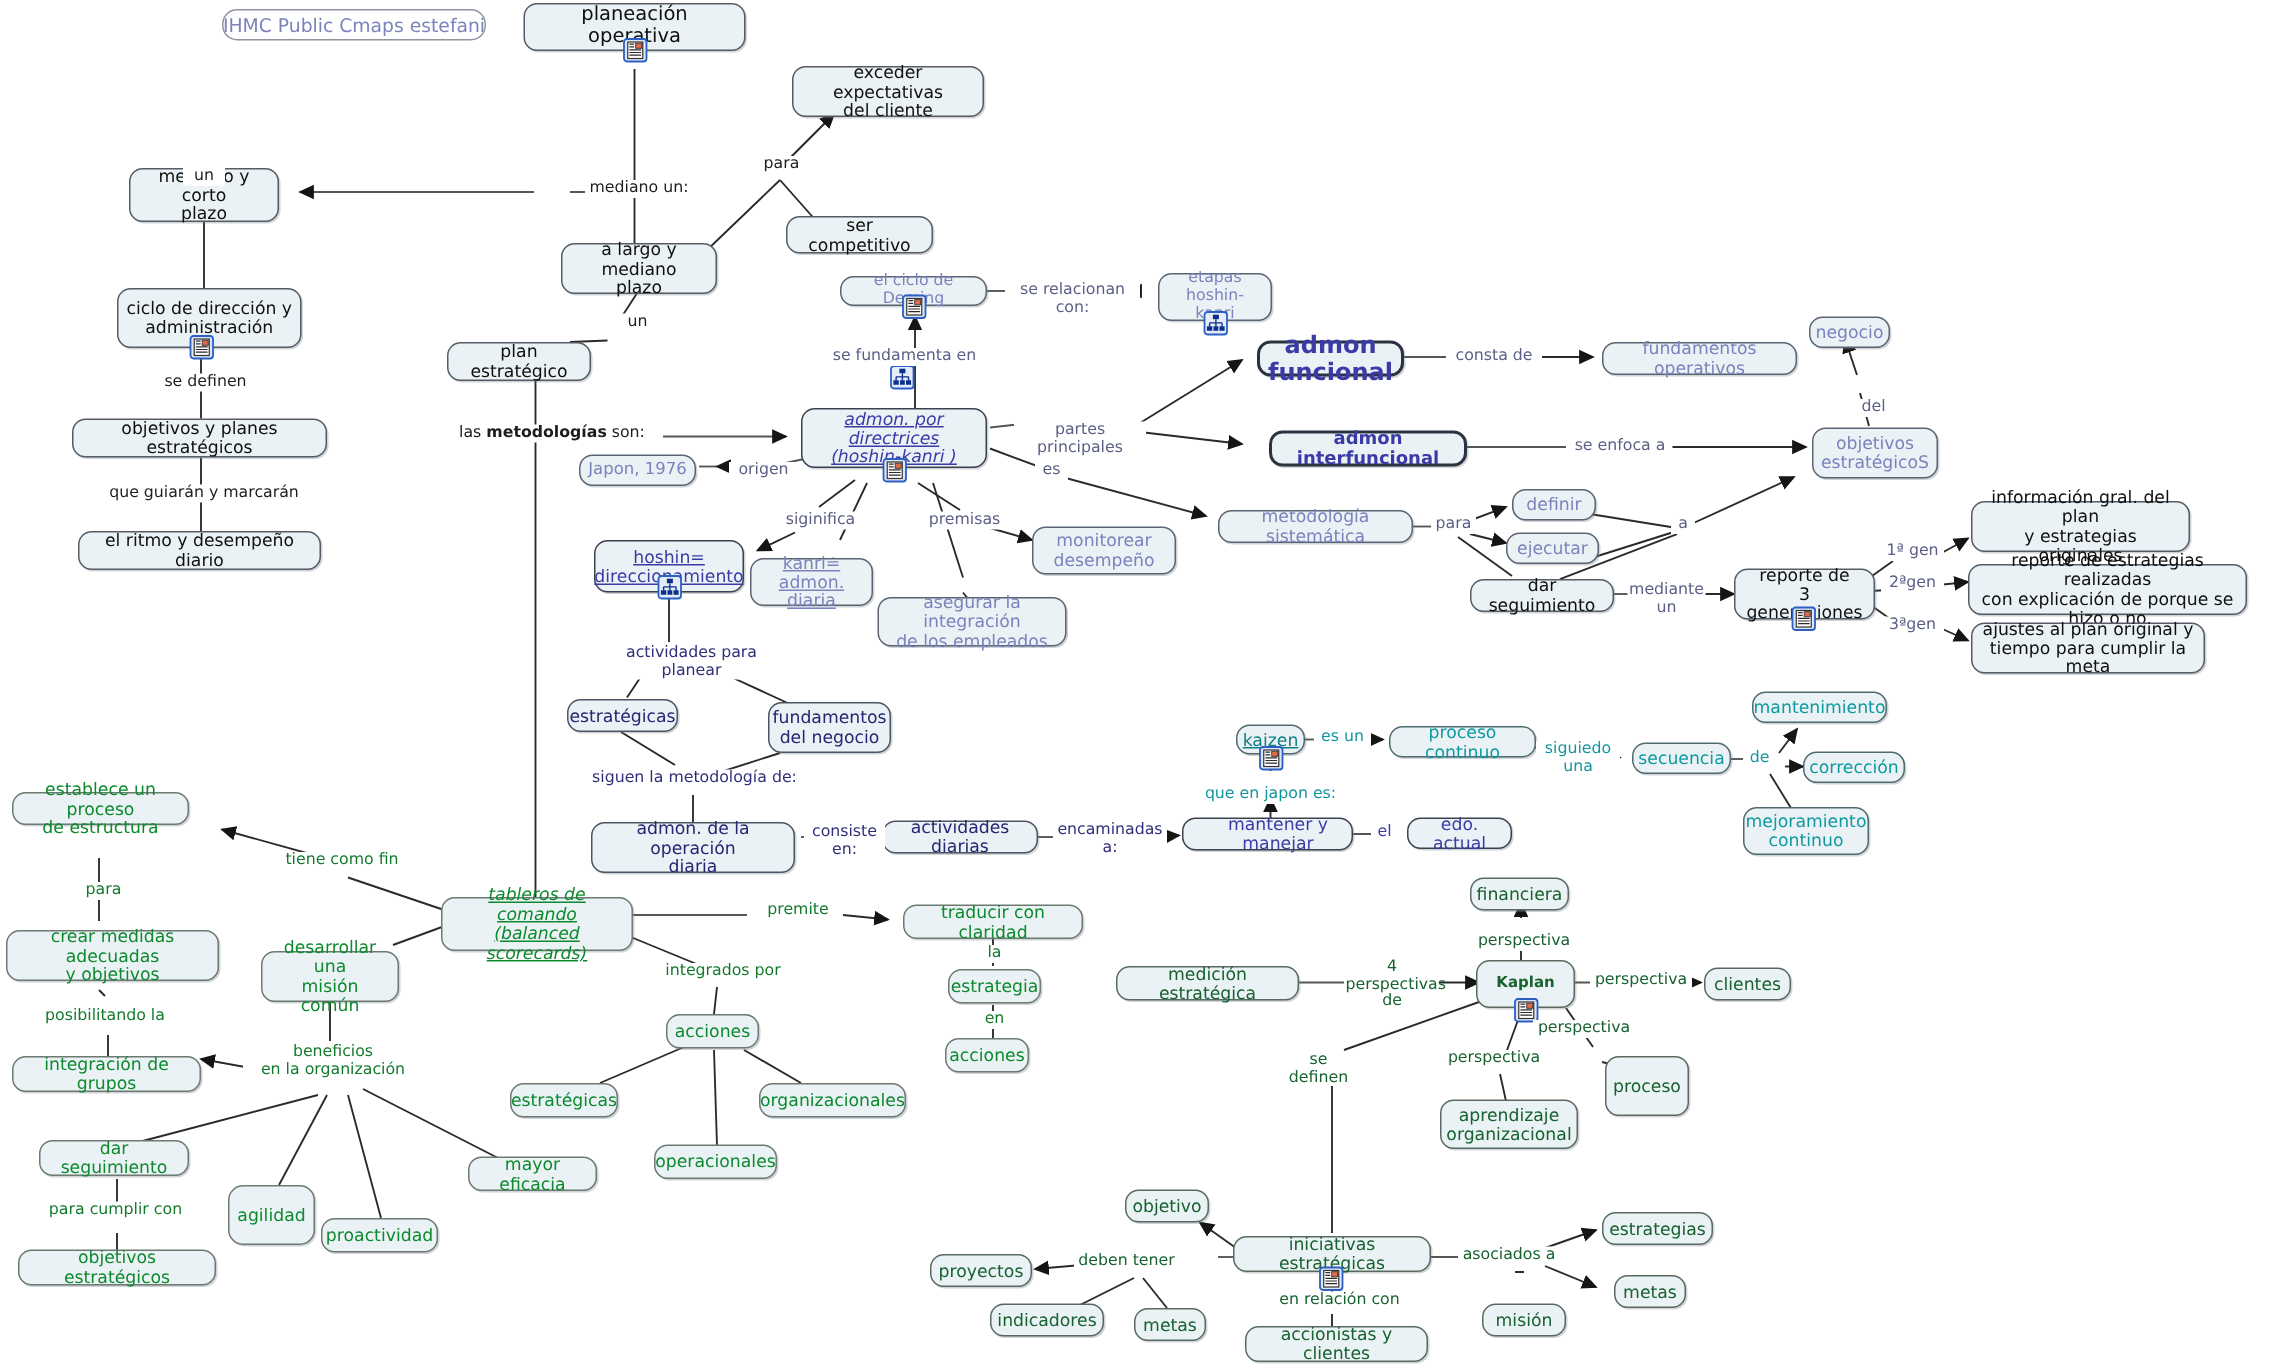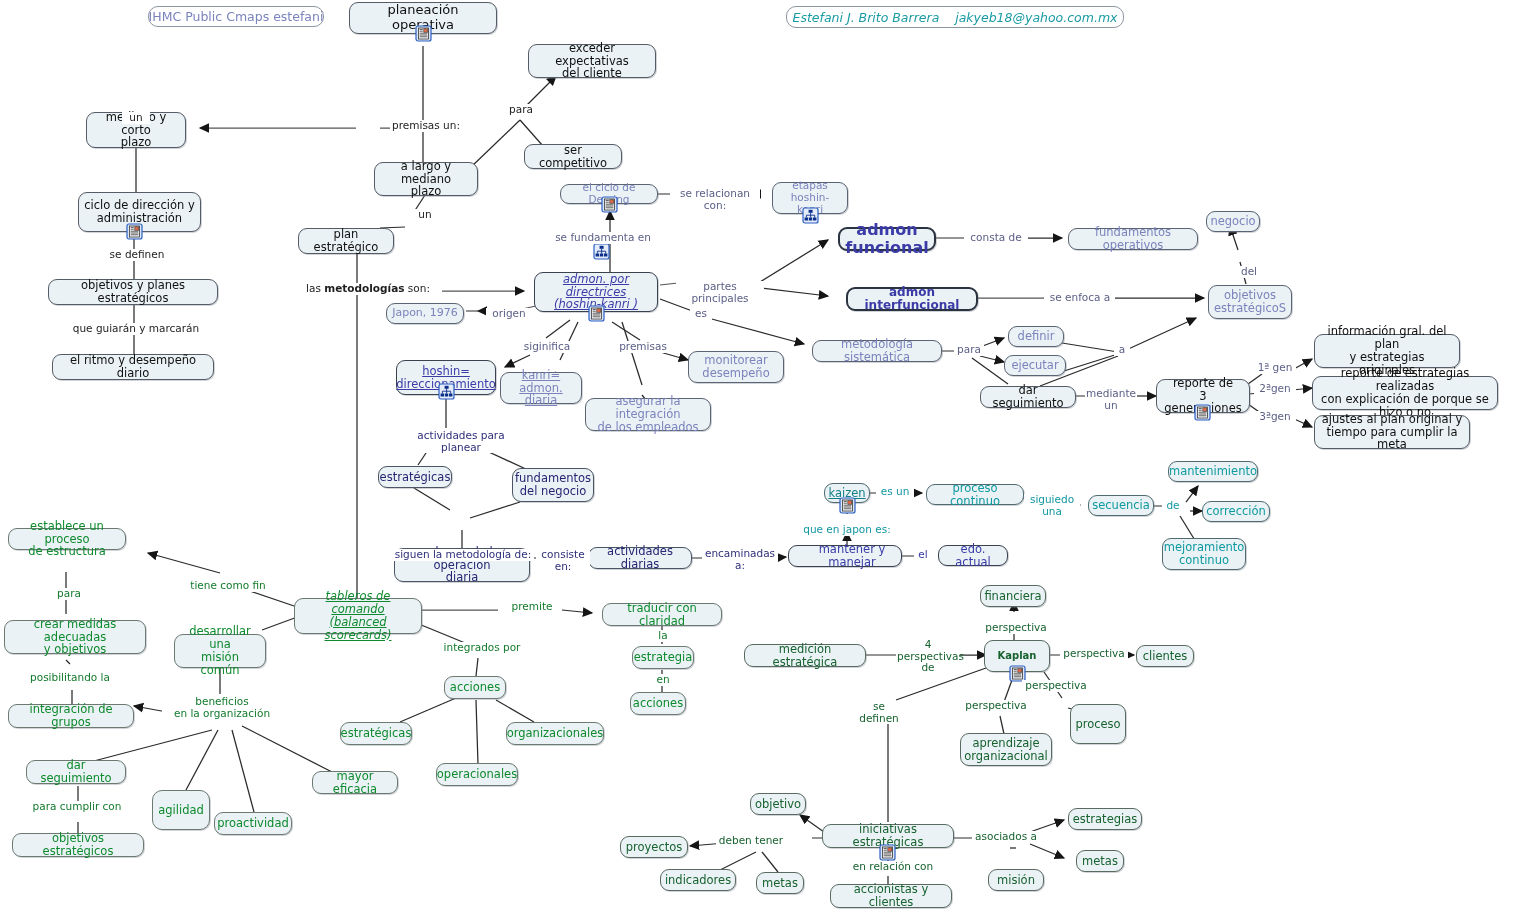--- a/index.html
+++ b/index.html
@@ -243,21 +243,20 @@
     <path d="M888,856 L888,866"></path>
     <path d="M888,876 L888,884"></path>
     <path d="M952,838 L974,838" stroke="#555"></path>
     <path d="M1030,832 L1064,820" marker-end="url(#ah)"></path>
     <path d="M1030,844 L1064,858" marker-end="url(#ah)"></path>
     <path d="M1010,848 L1016,848"></path>
   </g>
 </svg>
 
 <div class="pill pill-left" style="left:148px;top:6px;width:176px;height:21px;">IHMC Public Cmaps estefani</div>
-<div class="pill pill-right" style="left:786px;top:6px;width:338px;height:22px;">Estefani J. Brito Barrera    jakyeb18@yahoo.com.mx</div>
 
 <div class="node c-black" style="left:349px;top:2px;width:148px;height:32px;font-size:13px;">planeación operativa</div>
 <div class="ico" style="left:415px;top:25px;">
   <svg viewBox="0 0 17 17" width="17" height="17">
         <rect x="1" y="1" width="15" height="15" rx="2" fill="#dce6f5" stroke="#2b5fc4" stroke-width="1.2"></rect>
         <rect x="3.5" y="3" width="10" height="11" fill="#fff" stroke="#333" stroke-width=".8"></rect>
         <rect x="8.8" y="3.8" width="4" height="3.4" fill="#e06a4a" stroke="#333" stroke-width=".6"></rect>
         <g stroke="#2a2a2a" stroke-width=".8">
           <line x1="4.6" y1="4.4" x2="7.8" y2="4.4"></line>
           <line x1="4.6" y1="6.2" x2="7.8" y2="6.2"></line>
@@ -539,21 +538,21 @@
 
 <div class="node c-greendk" style="left:750px;top:793px;width:56px;height:22px;">objetivo</div>
 <div class="node c-greendk" style="left:620px;top:836px;width:68px;height:22px;">proyectos</div>
 <div class="node c-greendk" style="left:660px;top:869px;width:76px;height:22px;">indicadores</div>
 <div class="node c-greendk" style="left:756px;top:872px;width:48px;height:22px;">metas</div>
 <div class="node c-greendk" style="left:830px;top:884px;width:122px;height:24px;">accionistas y clientes</div>
 <div class="node c-greendk" style="left:988px;top:869px;width:56px;height:22px;">misión</div>
 <div class="node c-greendk" style="left:1068px;top:808px;width:74px;height:22px;">estrategias</div>
 <div class="node c-greendk" style="left:1076px;top:850px;width:48px;height:22px;">metas</div>
 
-<div class="lbl l-black" style="left:390px;top:120px;width:70px;">premisas un:</div>
+<div class="lbl l-black" style="left:390px;top:120px;width:70px;">mediano un:</div>
 <div class="lbl l-black" style="left:500px;top:104px;width:40px;">para</div>
 <div class="lbl l-black" style="left:122px;top:110px;width:26px;top:112px;">un</div>
 <div class="lbl l-black" style="left:411px;top:209px;width:26px;">un</div>
 <div class="lbl l-black" style="left:104px;top:249px;width:64px;">se definen</div>
 <div class="lbl l-black" style="left:70px;top:323px;width:130px;">que guiarán y marcarán</div>
 
 <div class="lbl l-black" style="left:294px;top:283px;width:146px;"><span>las <b>metodologías</b> son:</span></div>
 
 <div class="lbl l-grey" style="left:670px;top:188px;width:88px;">se relacionan con:</div>
 <div class="lbl l-grey" style="left:552px;top:232px;width:100px;">se fundamenta en</div>
@@ -567,34 +566,34 @@
 <div class="lbl l-grey" style="left:1236px;top:266px;width:24px;">del</div>
 <div class="lbl l-grey" style="left:954px;top:344px;width:28px;">para</div>
 <div class="lbl l-grey" style="left:1114px;top:344px;width:14px;">a</div>
 <div class="lbl l-grey" style="left:1085px;top:388px;width:50px;">mediante
 un</div>
 <div class="lbl l-grey" style="left:1254px;top:362px;width:40px;">1ª gen</div>
 <div class="lbl l-grey" style="left:1254px;top:383px;width:40px;">2ªgen</div>
 <div class="lbl l-grey" style="left:1254px;top:411px;width:40px;">3ªgen</div>
 
 <div class="lbl l-navy" style="left:396px;top:430px;width:128px;">actividades para planear</div>
-<div class="lbl l-navy" style="left:392px;top:513px;width:140px;margin-top:36px;">siguen la metodología de:</div>
+<div class="lbl l-navy" style="left:392px;top:513px;width:140px;">siguen la metodología de:</div>
 <div class="lbl l-navy" style="left:536px;top:549px;width:52px;">consiste
 en:</div>
 <div class="lbl l-navy" style="left:702px;top:548px;width:74px;">encaminadas
 a:</div>
 <div class="lbl l-bluedk" style="left:914px;top:549px;width:16px;color:#3b3ba8;">el</div>
 
 <div class="lbl l-teal" style="left:876px;top:486px;width:36px;">es un</div>
 <div class="lbl l-teal" style="left:800px;top:524px;width:92px;">que en japon es:</div>
 <div class="lbl l-teal" style="left:1024px;top:494px;width:54px;">siguiedo
 una</div>
 <div class="lbl l-teal" style="left:1162px;top:500px;width:20px;">de</div>
 
-<div class="lbl l-green" style="left:186px;top:580px;width:82px;text-align:center;">tiene como fin</div>
+<div class="lbl l-green" style="left:186px;top:568px;width:82px;text-align:center;">tiene como fin</div>
 <div class="lbl l-green" style="left:52px;top:588px;width:32px;">para</div>
 <div class="lbl l-green" style="left:24px;top:672px;width:90px;">posibilitando la</div>
 <div class="lbl l-green" style="left:26px;top:801px;width:100px;">para cumplir con</div>
 <div class="lbl l-green" style="left:162px;top:696px;width:118px;">beneficios
 en la organización</div>
 <div class="lbl l-green" style="left:506px;top:601px;width:50px;">premite</div>
 <div class="lbl l-green" style="left:652px;top:630px;width:20px;">la</div>
 <div class="lbl l-green" style="left:652px;top:674px;width:20px;">en</div>
 <div class="lbl l-green" style="left:442px;top:642px;width:78px;">integrados por</div>
 

